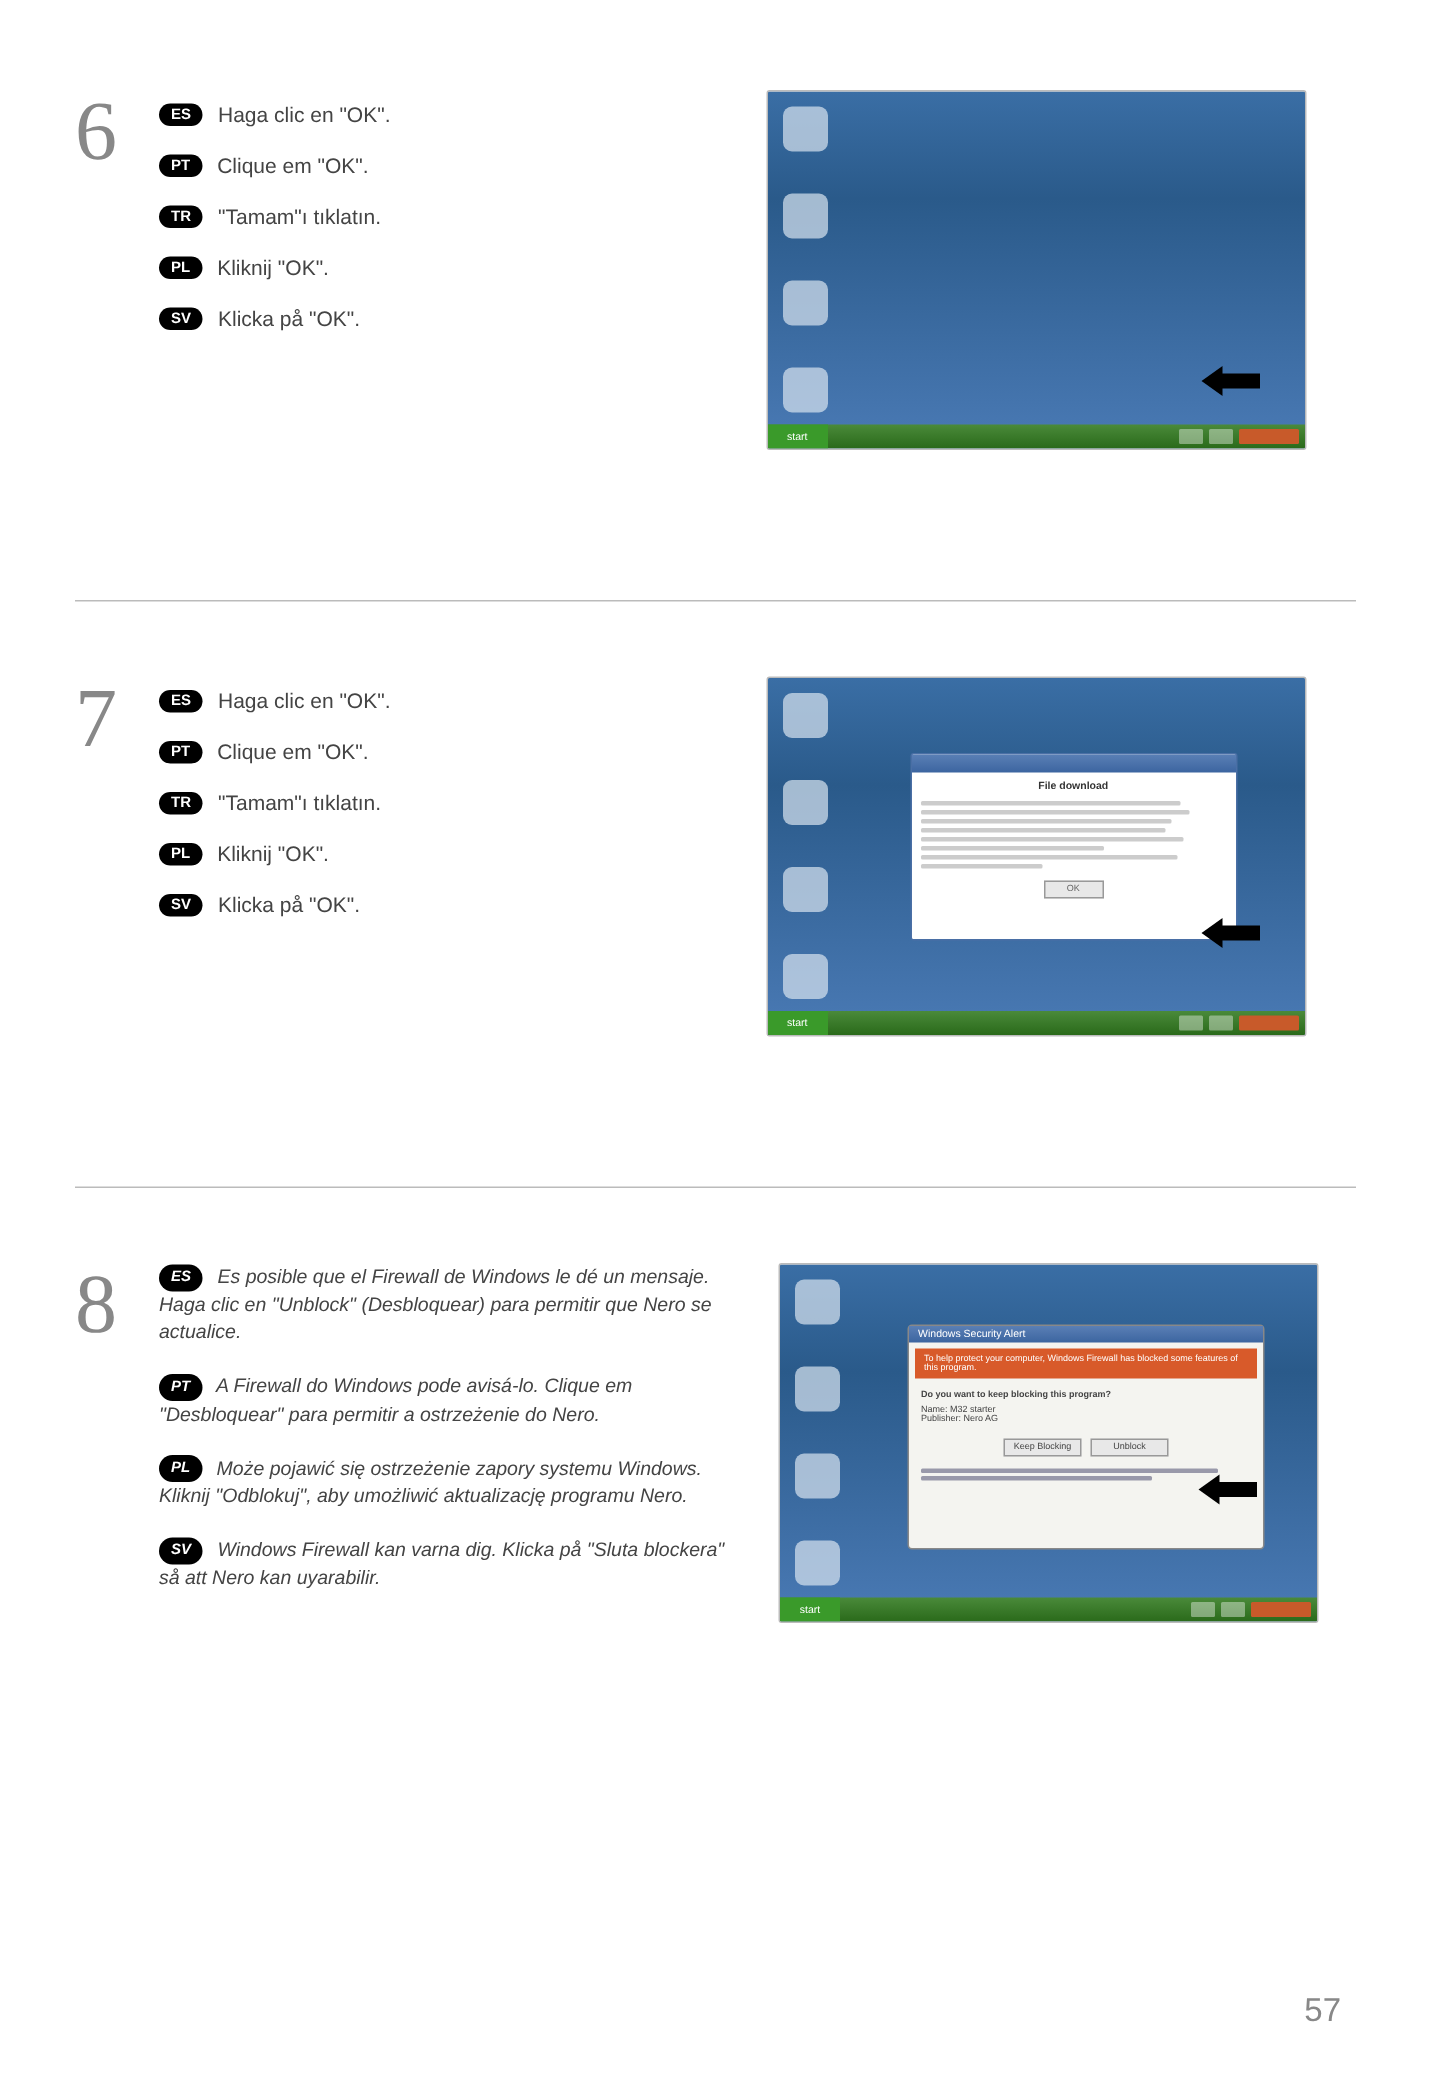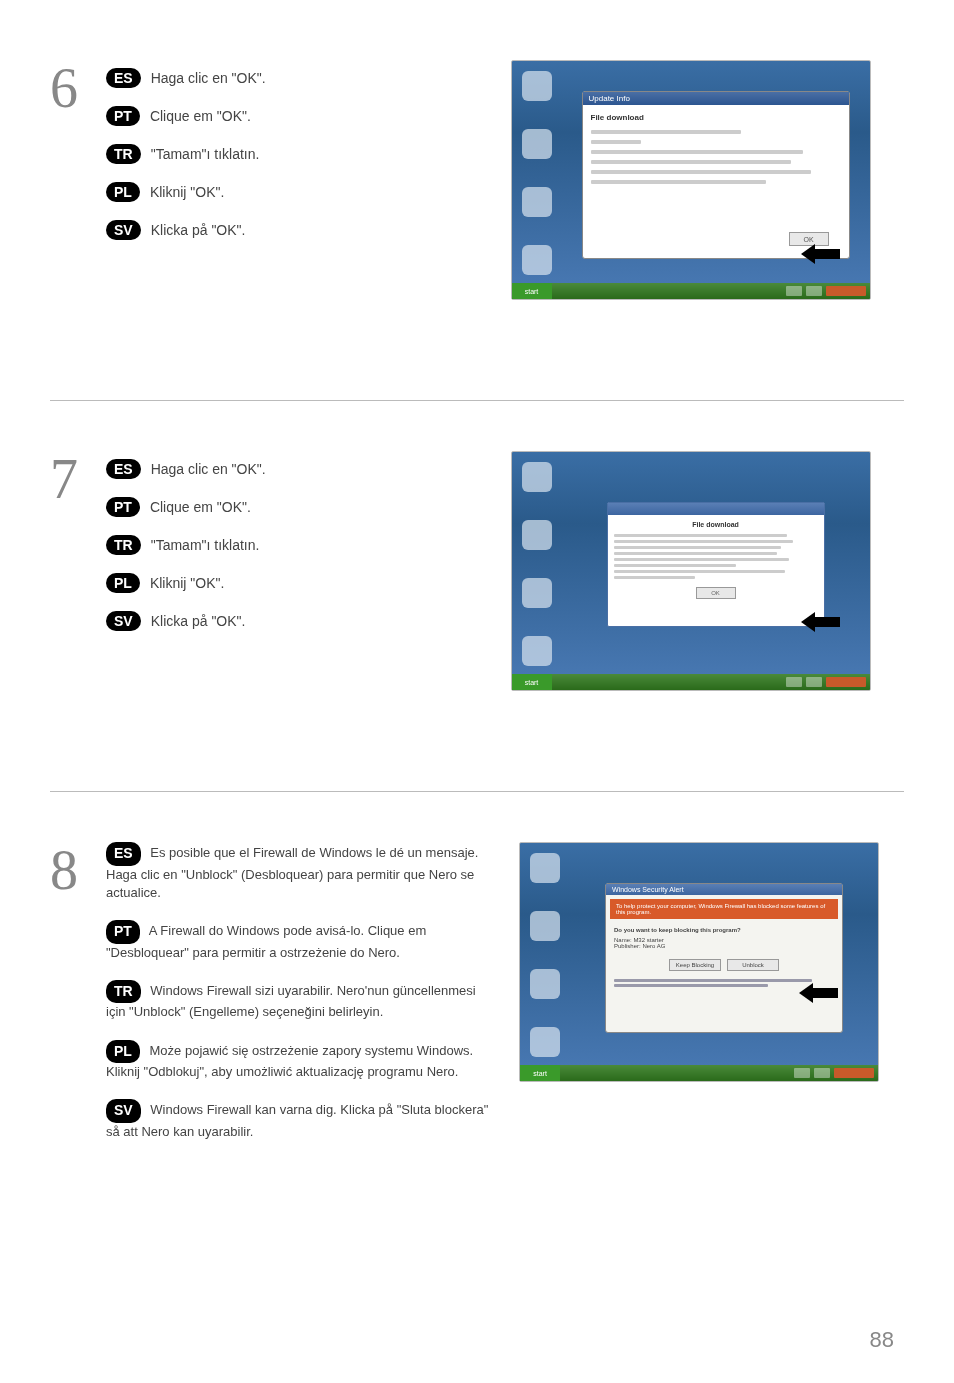--- a/index.html
+++ b/index.html
@@ -4,21 +4,21 @@
   <style>
     * { margin: 0; padding: 0; box-sizing: border-box; }
     body { font-family: Arial, Helvetica, sans-serif; width: 954px; height: 1383px; background: #fff; color: #333; position: relative; }
     .page { padding: 60px 50px 40px 50px; }
     .section { display: flex; margin-bottom: 100px; }
     .left-col { width: 50%; display: flex; }
     .right-col { width: 50%; display: flex; align-items: flex-start; justify-content: center; }
     .step-num { font-size: 56px; font-weight: 300; color: #888; margin-right: 18px; line-height: 1; min-width: 38px; font-family: Georgia, serif; }
     .entries { padding-top: 8px; }
     .entry { display: flex; align-items: center; margin-bottom: 18px; font-size: 14px; color: #444; }
-    .pill { display: inline-flex; align-items: center; justify-content: center; background: #000; color: #fff; font-size: 14px; font-weight: bold; border-radius: 10px; padding: 2px 8px; margin-right: 10px; min-width: 28px; }
+    .pill { display: inline-flex; align-items: center; justify-content: center; background: #000; color: #fff; font-size: 10px; font-weight: bold; border-radius: 10px; padding: 2px 8px; margin-right: 10px; min-width: 28px; }
     .paragraphs .entry-para { margin-bottom: 18px; font-size: 13px; color: #444; line-height: 1.4; }
     .paragraphs .entry-para .pill { float: none; display: inline-flex; vertical-align: middle; margin-right: 6px; }
     .thumb { width: 360px; height: 240px; background: linear-gradient(#3a6ea5, #2a5a8a 30%, #4a7ab5); border: 1px solid #bbb; position: relative; border-radius: 2px; overflow: hidden; }
     .thumb .desktop-icons { position: absolute; left: 10px; top: 10px; display: flex; flex-direction: column; gap: 28px; }
     .thumb .di { width: 30px; height: 30px; background: #d8e4f0; border-radius: 6px; opacity: 0.7; }
     .thumb .window { position: absolute; left: 70px; top: 30px; right: 20px; bottom: 40px; background: #fff; border: 1px solid #888; border-radius: 3px; display: flex; flex-direction: column; }
     .thumb .window-title { background: linear-gradient(#4a6fa5, #2c5590); color: #fff; font-size: 8px; padding: 2px 6px; }
     .thumb .window-body { flex: 1; padding: 8px; font-size: 6px; color: #555; position: relative; }
     .thumb .body-lines { display: flex; flex-direction: column; gap: 6px; margin-top: 8px; }
     .thumb .bl { height: 4px; background: #ccc; border-radius: 1px; }
@@ -80,35 +80,20 @@
       </div>
     </div>
     <div class="right-col">
       <div class="thumb">
         <div class="desktop-icons">
           <div class="di"></div>
           <div class="di"></div>
           <div class="di"></div>
           <div class="di"></div>
         </div>
-        <div class="window">
-          <div class="window-title">Update Info</div>
-          <div class="window-body">
-            <div style="font-weight:bold;font-size:8px;color:#333;margin-bottom:4px;">File download</div>
-            <div class="body-lines">
-              <div class="bl" style="width:60%"></div>
-              <div class="bl" style="width:20%"></div>
-              <div class="bl" style="width:85%"></div>
-              <div class="bl" style="width:80%"></div>
-              <div class="bl" style="width:88%"></div>
-              <div class="bl" style="width:70%"></div>
-            </div>
-            <div class="ok-btn">OK</div>
-          </div>
-        </div>
         <div class="arrow-shape"></div>
         <div class="taskbar">
           <div class="start">start</div>
           <div class="tray">
             <div class="tray-item"></div>
             <div class="tray-item"></div>
             <div class="tray-clock"></div>
           </div>
         </div>
       </div>
@@ -179,32 +164,28 @@
         </div>
       </div>
     </div>
   </div>
 
   <hr class="divider">
 
   <div class="section s8">
     <div class="left-col">
       <div class="step-num">8</div>
-      <div class="paragraphs" style="overflow:hidden;">
+      <div class="paragraphs" style="overflow:hidden;font-style:italic;">
         <div class="entry-para">
           <span class="pill">ES</span>
           <span>Es posible que el Firewall de Windows le dé un mensaje.  Haga clic en "Unblock" (Desbloquear) para permitir que Nero se actualice.</span>
         </div>
         <div class="entry-para">
           <span class="pill">PT</span>
           <span>A Firewall do Windows pode avisá-lo. Clique em "Desbloquear" para permitir a ostrzeżenie do Nero.</span>
-        </div>
-        <div class="entry-para">
-          <span class="pill">TR</span>
-          <span>Windows Firewall sizi uyarabilir.  Nero'nun güncellenmesi için "Unblock" (Engelleme) seçeneğini belirleyin.</span>
         </div>
         <div class="entry-para">
           <span class="pill">PL</span>
           <span>Może pojawić się ostrzeżenie zapory systemu Windows. Kliknij "Odblokuj", aby umożliwić aktualizację programu Nero.</span>
         </div>
         <div class="entry-para">
           <span class="pill">SV</span>
           <span>Windows Firewall kan varna dig. Klicka på "Sluta blockera" så att Nero kan uyarabilir.</span>
         </div>
       </div>
@@ -242,13 +223,13 @@
             <div class="tray-item"></div>
             <div class="tray-clock"></div>
           </div>
         </div>
       </div>
     </div>
   </div>
 
 </div>
 
-<div class="page-num">88</div>
+<div class="page-num">57</div>
 
 </body></html>

